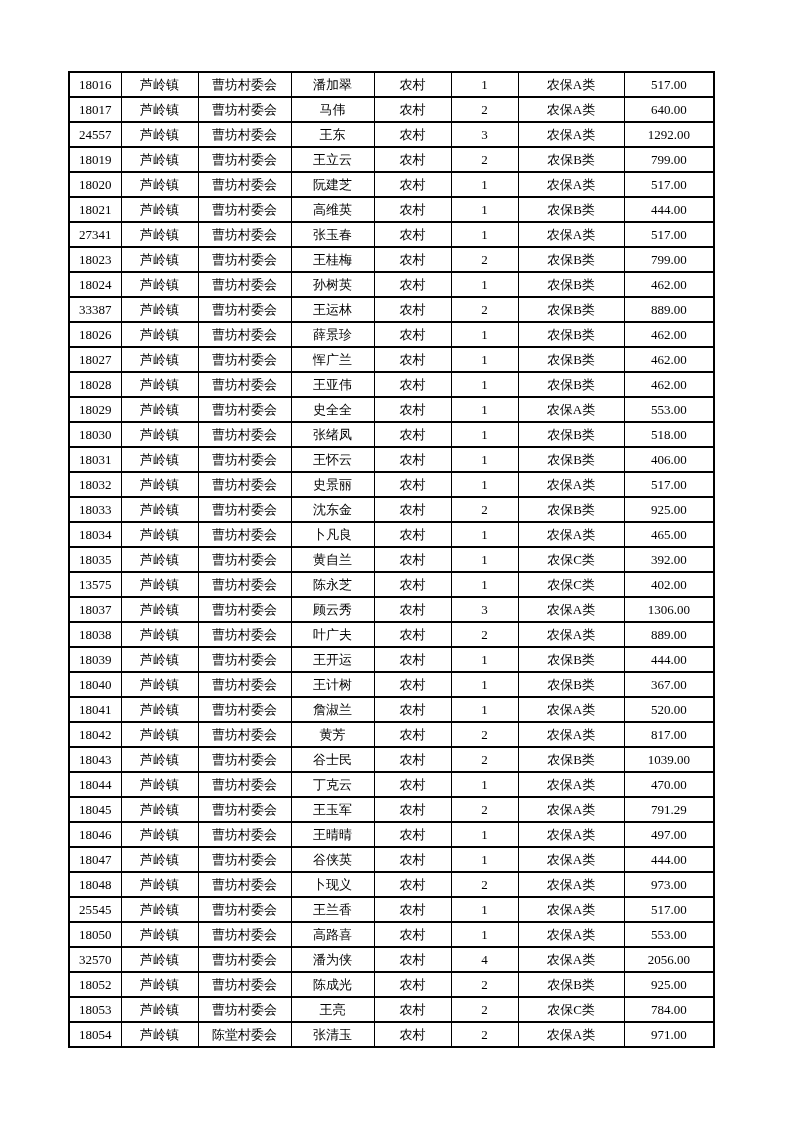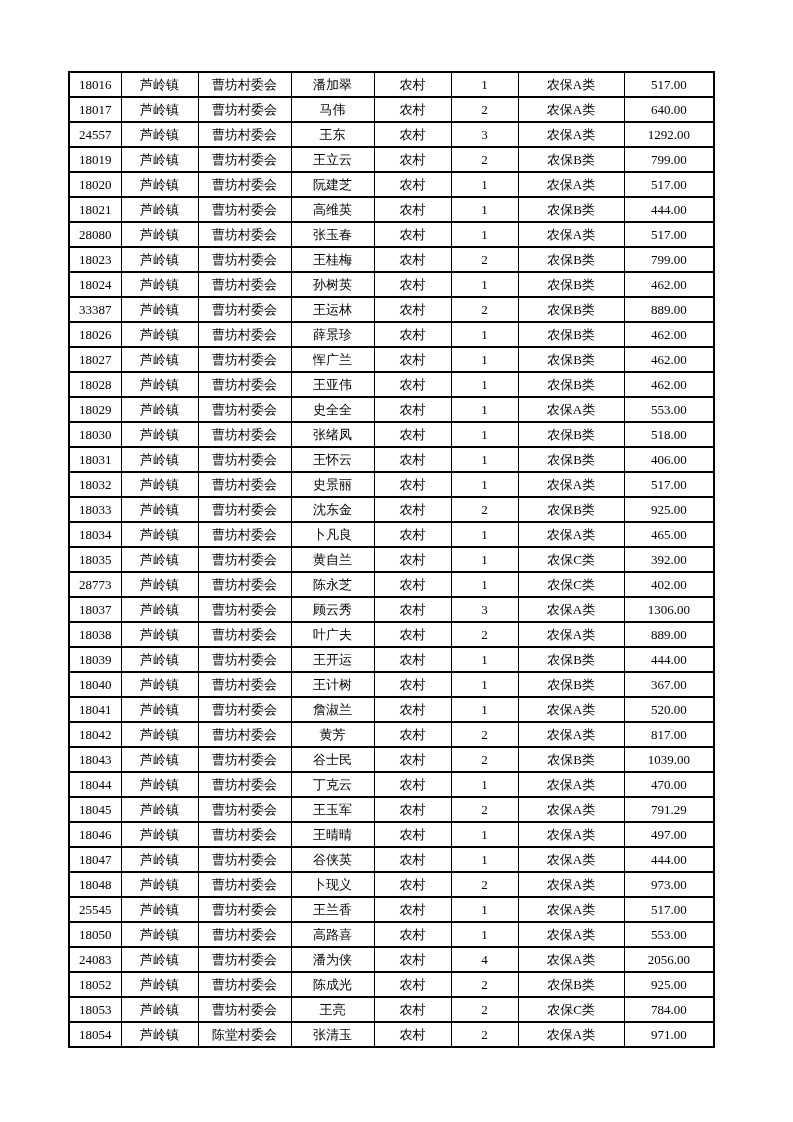--- a/index.html
+++ b/index.html
@@ -123,21 +123,21 @@
           <td>18021</td>
           <td>芦岭镇</td>
           <td>曹坊村委会</td>
           <td>高维英</td>
           <td>农村</td>
           <td>1</td>
           <td>农保B类</td>
           <td>444.00</td>
         </tr>
         <tr>
-          <td>28080</td>
+          <td>27341</td>
           <td>芦岭镇</td>
           <td>曹坊村委会</td>
           <td>张玉春</td>
           <td>农村</td>
           <td>1</td>
           <td>农保A类</td>
           <td>517.00</td>
         </tr>
         <tr>
           <td>18023</td>
@@ -263,21 +263,21 @@
           <td>18035</td>
           <td>芦岭镇</td>
           <td>曹坊村委会</td>
           <td>黄自兰</td>
           <td>农村</td>
           <td>1</td>
           <td>农保C类</td>
           <td>392.00</td>
         </tr>
         <tr>
-          <td>28773</td>
+          <td>13575</td>
           <td>芦岭镇</td>
           <td>曹坊村委会</td>
           <td>陈永芝</td>
           <td>农村</td>
           <td>1</td>
           <td>农保C类</td>
           <td>402.00</td>
         </tr>
         <tr>
           <td>18037</td>
@@ -413,21 +413,21 @@
           <td>18050</td>
           <td>芦岭镇</td>
           <td>曹坊村委会</td>
           <td>高路喜</td>
           <td>农村</td>
           <td>1</td>
           <td>农保A类</td>
           <td>553.00</td>
         </tr>
         <tr>
-          <td>24083</td>
+          <td>32570</td>
           <td>芦岭镇</td>
           <td>曹坊村委会</td>
           <td>潘为侠</td>
           <td>农村</td>
           <td>4</td>
           <td>农保A类</td>
           <td>2056.00</td>
         </tr>
         <tr>
           <td>18052</td>

